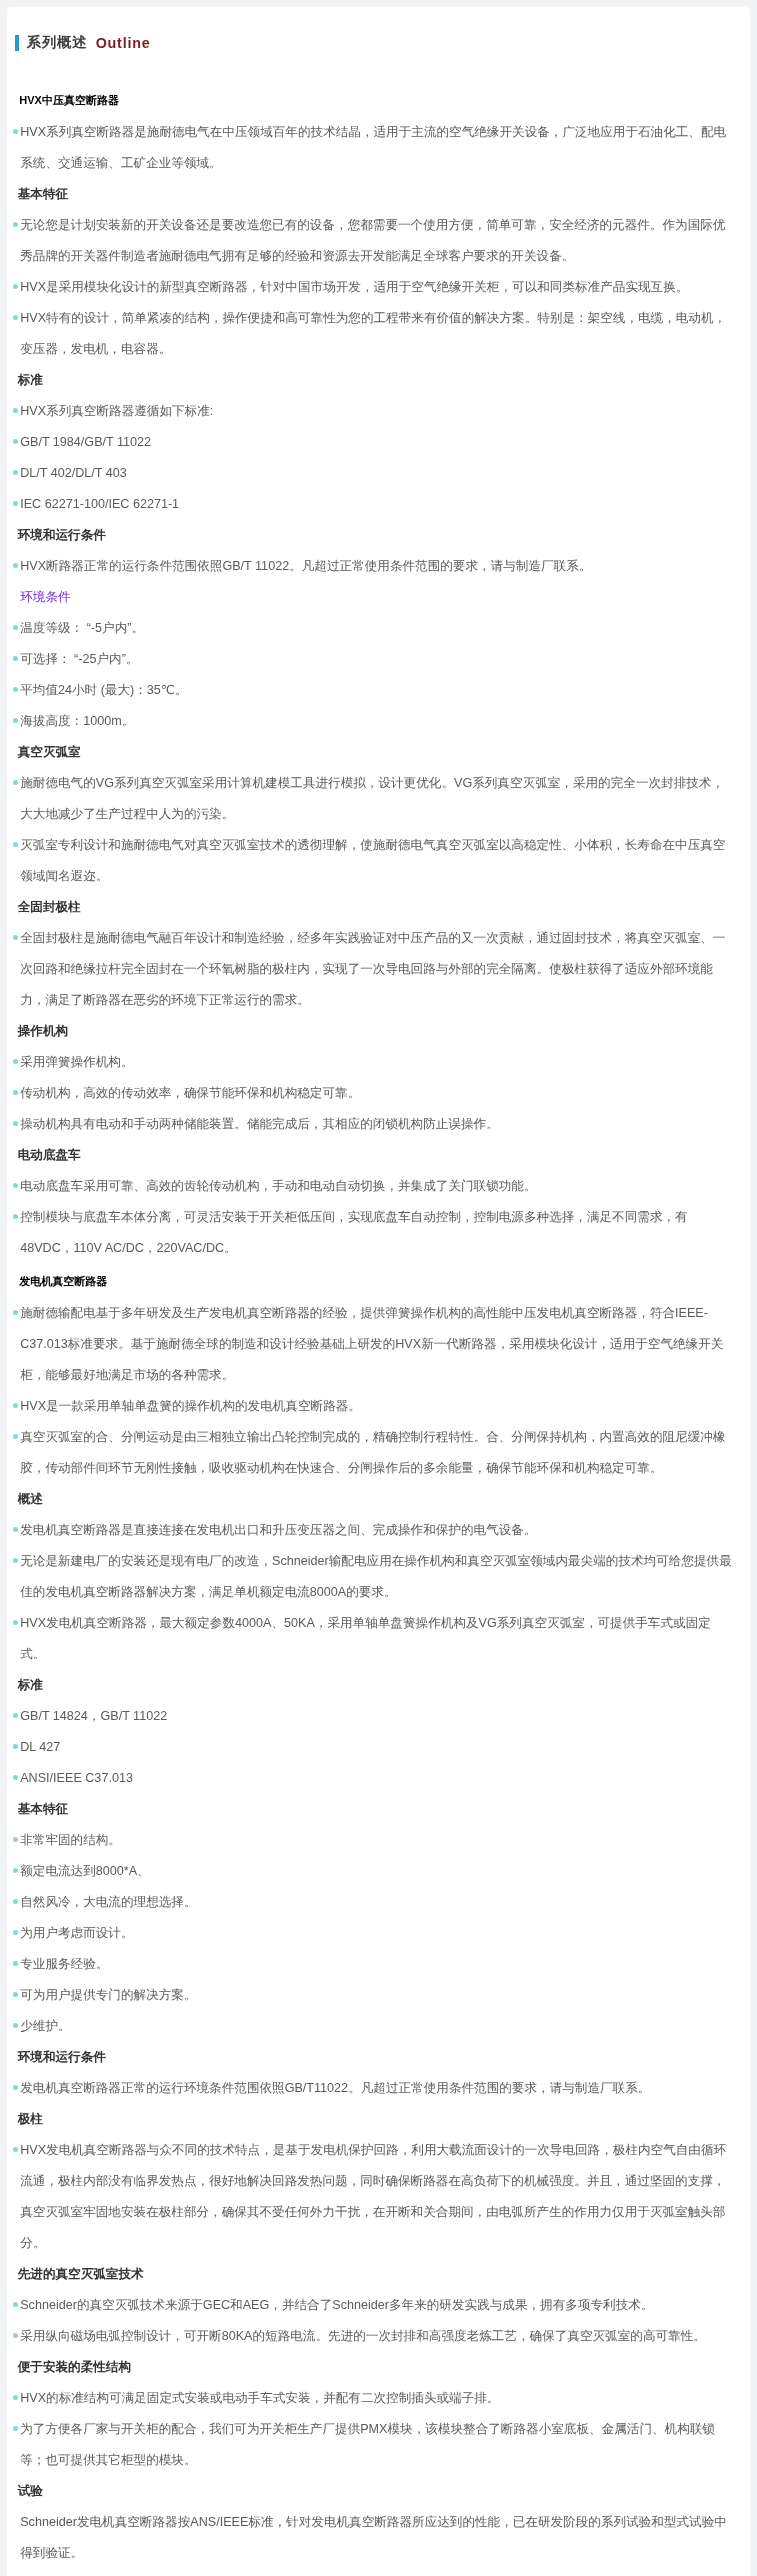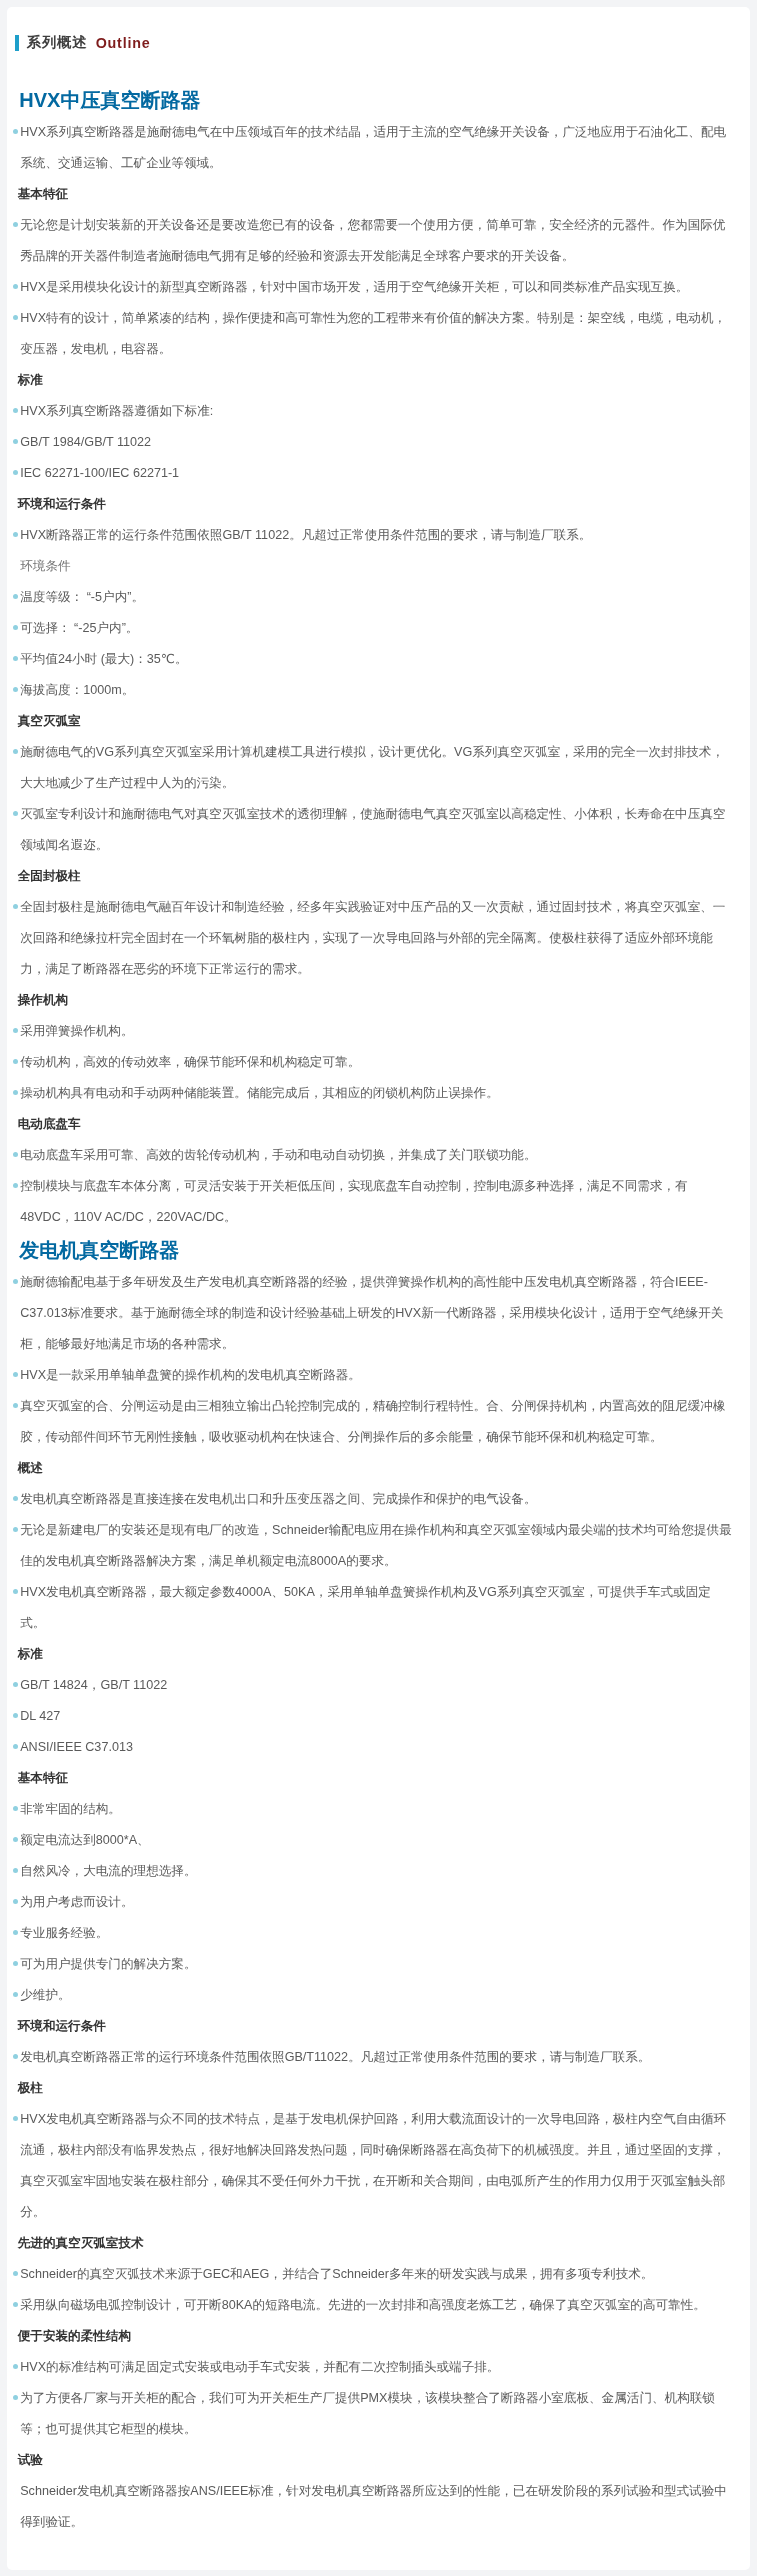--- a/index.html
+++ b/index.html
@@ -45,37 +45,37 @@
   .title-en {
     font-size: 14.3px;
     font-weight: 600;
     color: #a6d7e9;
     margin-left: 8.4px;
     letter-spacing: 0.8px;
   }
   
   .blk { box-sizing: border-box; }
   .blk-h2 {
-    font-size: 20px;
+    font-size: 11px;
     line-height: 34px;
     font-weight: 700;
-    color: #0369a1;
+    color: #000000;
     padding-left: 12.6px;
   }
   .blk-h3 {
     font-size: 12.6px;
     line-height: 31px;
     font-weight: 700;
     color: #333333;
     padding-left: 11px;
   }
   .blk-plain {
     font-size: 12.6px;
     line-height: 31px;
-    color: #737373;
+    color: #6d28d9;
     padding-left: 13.5px;
   }
   .blk-bullet {
     position: relative;
     font-size: 12.6px;
     line-height: 31px;
     color: #5a5a5a;
     padding-left: 13.5px;
   }
   .blk-bullet .dot {
@@ -103,20 +103,21 @@
     <main id="content">
         <div class="blk blk-h2">HVX中压真空断路器</div>
         <div class="blk blk-bullet"><span class="dot"></span>HVX系列真空断路器是施耐德电气在中压领域百年的技术结晶，适用于主流的空气绝缘开关设备，广泛地应用于石油化工、配电系统、交通运输、工矿企业等领域。</div>
         <div class="blk blk-h3">基本特征</div>
         <div class="blk blk-bullet"><span class="dot"></span>无论您是计划安装新的开关设备还是要改造您已有的设备，您都需要一个使用方便，简单可靠，安全经济的元器件。作为国际优秀品牌的开关器件制造者施耐德电气拥有足够的经验和资源去开发能满足全球客户要求的开关设备。</div>
         <div class="blk blk-bullet"><span class="dot"></span>HVX是采用模块化设计的新型真空断路器，针对中国市场开发，适用于空气绝缘开关柜，可以和同类标准产品实现互换。</div>
         <div class="blk blk-bullet"><span class="dot"></span>HVX特有的设计，简单紧凑的结构，操作便捷和高可靠性为您的工程带来有价值的解决方案。特别是：架空线，电缆，电动机，变压器，发电机，电容器。</div>
         <div class="blk blk-h3">标准</div>
         <div class="blk blk-bullet"><span class="dot"></span>HVX系列真空断路器遵循如下标准:</div>
         <div class="blk blk-bullet"><span class="dot"></span>GB/T 1984/GB/T 11022</div>
+        <div class="blk blk-bullet"><span class="dot"></span>DL/T 402/DL/T 403</div>
         <div class="blk blk-bullet"><span class="dot"></span>IEC 62271-100/IEC 62271-1</div>
         <div class="blk blk-h3">环境和运行条件</div>
         <div class="blk blk-bullet"><span class="dot"></span>HVX断路器正常的运行条件范围依照GB/T 11022。凡超过正常使用条件范围的要求，请与制造厂联系。</div>
         <div class="blk blk-plain">环境条件</div>
         <div class="blk blk-bullet"><span class="dot"></span>温度等级： “-5户内”。</div>
         <div class="blk blk-bullet"><span class="dot"></span>可选择： “-25户内”。</div>
         <div class="blk blk-bullet"><span class="dot"></span>平均值24小时 (最大)：35℃。</div>
         <div class="blk blk-bullet"><span class="dot"></span>海拔高度：1000m。</div>
         <div class="blk blk-h3">真空灭弧室</div>
         <div class="blk blk-bullet"><span class="dot"></span>施耐德电气的VG系列真空灭弧室采用计算机建模工具进行模拟，设计更优化。VG系列真空灭弧室，采用的完全一次封排技术，大大地减少了生产过程中人为的污染。</div>

